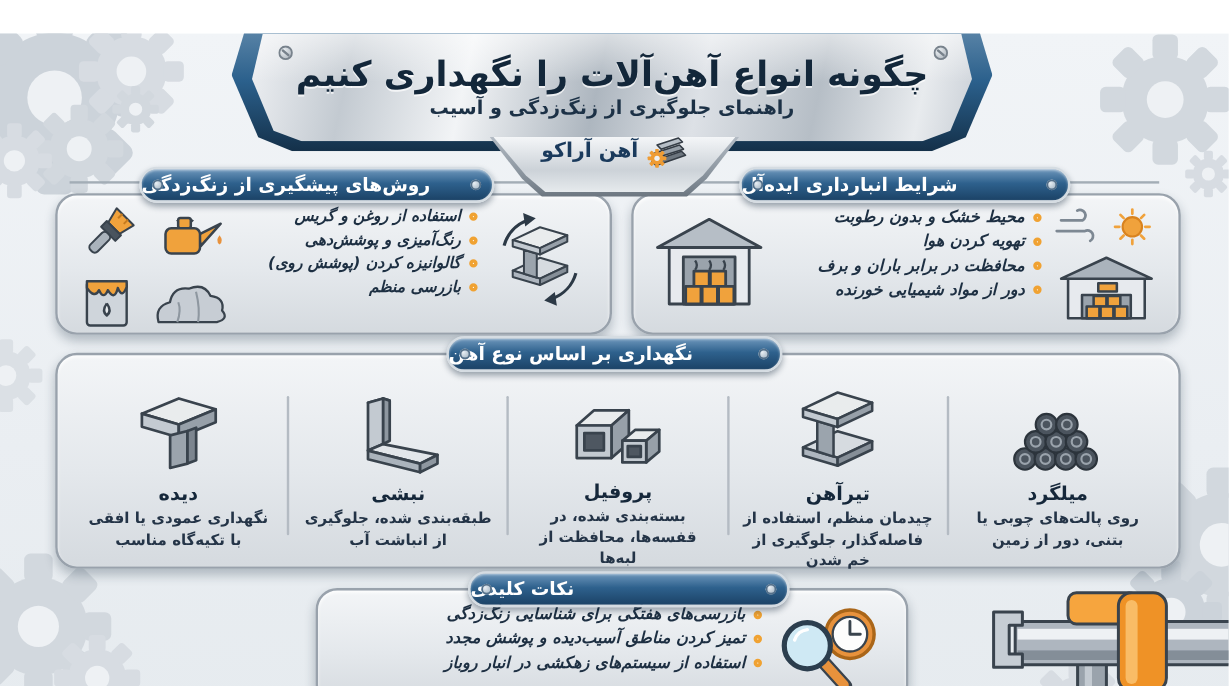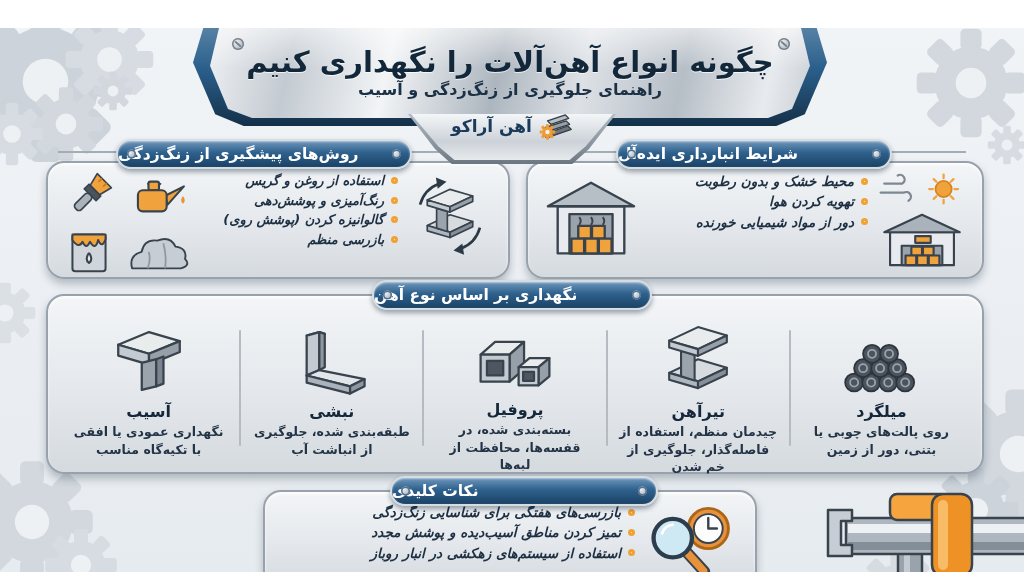--- a/index.html
+++ b/index.html
@@ -300,20 +300,24 @@
         <li>
             <span class="bullet"></span>
             <span class="btext">محیط خشک و بدون رطوبت</span>
           </li>
         <li>
             <span class="bullet"></span>
             <span class="btext">تهویه کردن هوا</span>
           </li>
         <li>
             <span class="bullet"></span>
+            <span class="btext">محافظت در برابر باران و برف</span>
+          </li>
+        <li>
+            <span class="bullet"></span>
             <span class="btext">دور از مواد شیمیایی خورنده</span>
           </li>
       </ul>
       <svg width="98" height="98" viewBox="0 0 100 100">
         <g stroke="#39434d" stroke-width="2.4" stroke-linejoin="round">
           <rect x="16" y="36" width="68" height="48" fill="#e7eaee"></rect>
           <polygon points="6,36 50,12 94,36" fill="#b6bec6"></polygon>
           <rect x="28" y="44" width="44" height="40" fill="#9aa3ac"></rect>
           <path d="M38,47 q3,4 0,8 M50,47 q3,4 0,8 M62,47 q3,4 0,8" fill="none" stroke-width="2"></path>
           <g fill="#f0a23c">
@@ -339,21 +343,21 @@
           <svg width="88" height="76" viewBox="0 0 96 84">
             <g stroke="#39434d" stroke-width="2.5" stroke-linejoin="round">
               <polygon points="14,24 48,10 82,20 48,34" fill="#e9eced"></polygon>
               <polygon points="14,24 48,34 48,46 14,36" fill="#c3cad1"></polygon>
               <polygon points="48,34 82,20 82,32 48,46" fill="#97a0a9"></polygon>
               <polygon points="40,44 56,40 56,70 40,74" fill="#9ba4ad"></polygon>
               <polygon points="56,40 64,37 64,67 56,70" fill="#7c858f"></polygon>
             </g>
           </svg>
         </div>
-        <div class="tname">آسیب</div>
+        <div class="tname">دیده</div>
         <div class="tdesc">نگهداری عمودی یا افقی با تکیه‌گاه مناسب</div>
       </div>
       <div class="tdiv"></div>
 
       <div class="tcol">
         <div class="ticon">
           <svg width="88" height="76" viewBox="0 0 96 84">
             <g stroke="#39434d" stroke-width="2.5" stroke-linejoin="round">
               <polygon points="20,14 34,10 40,12 26,16" fill="#eef0f3"></polygon>
               <polygon points="20,14 34,10 34,52 20,58" fill="#c3cad1"></polygon>

